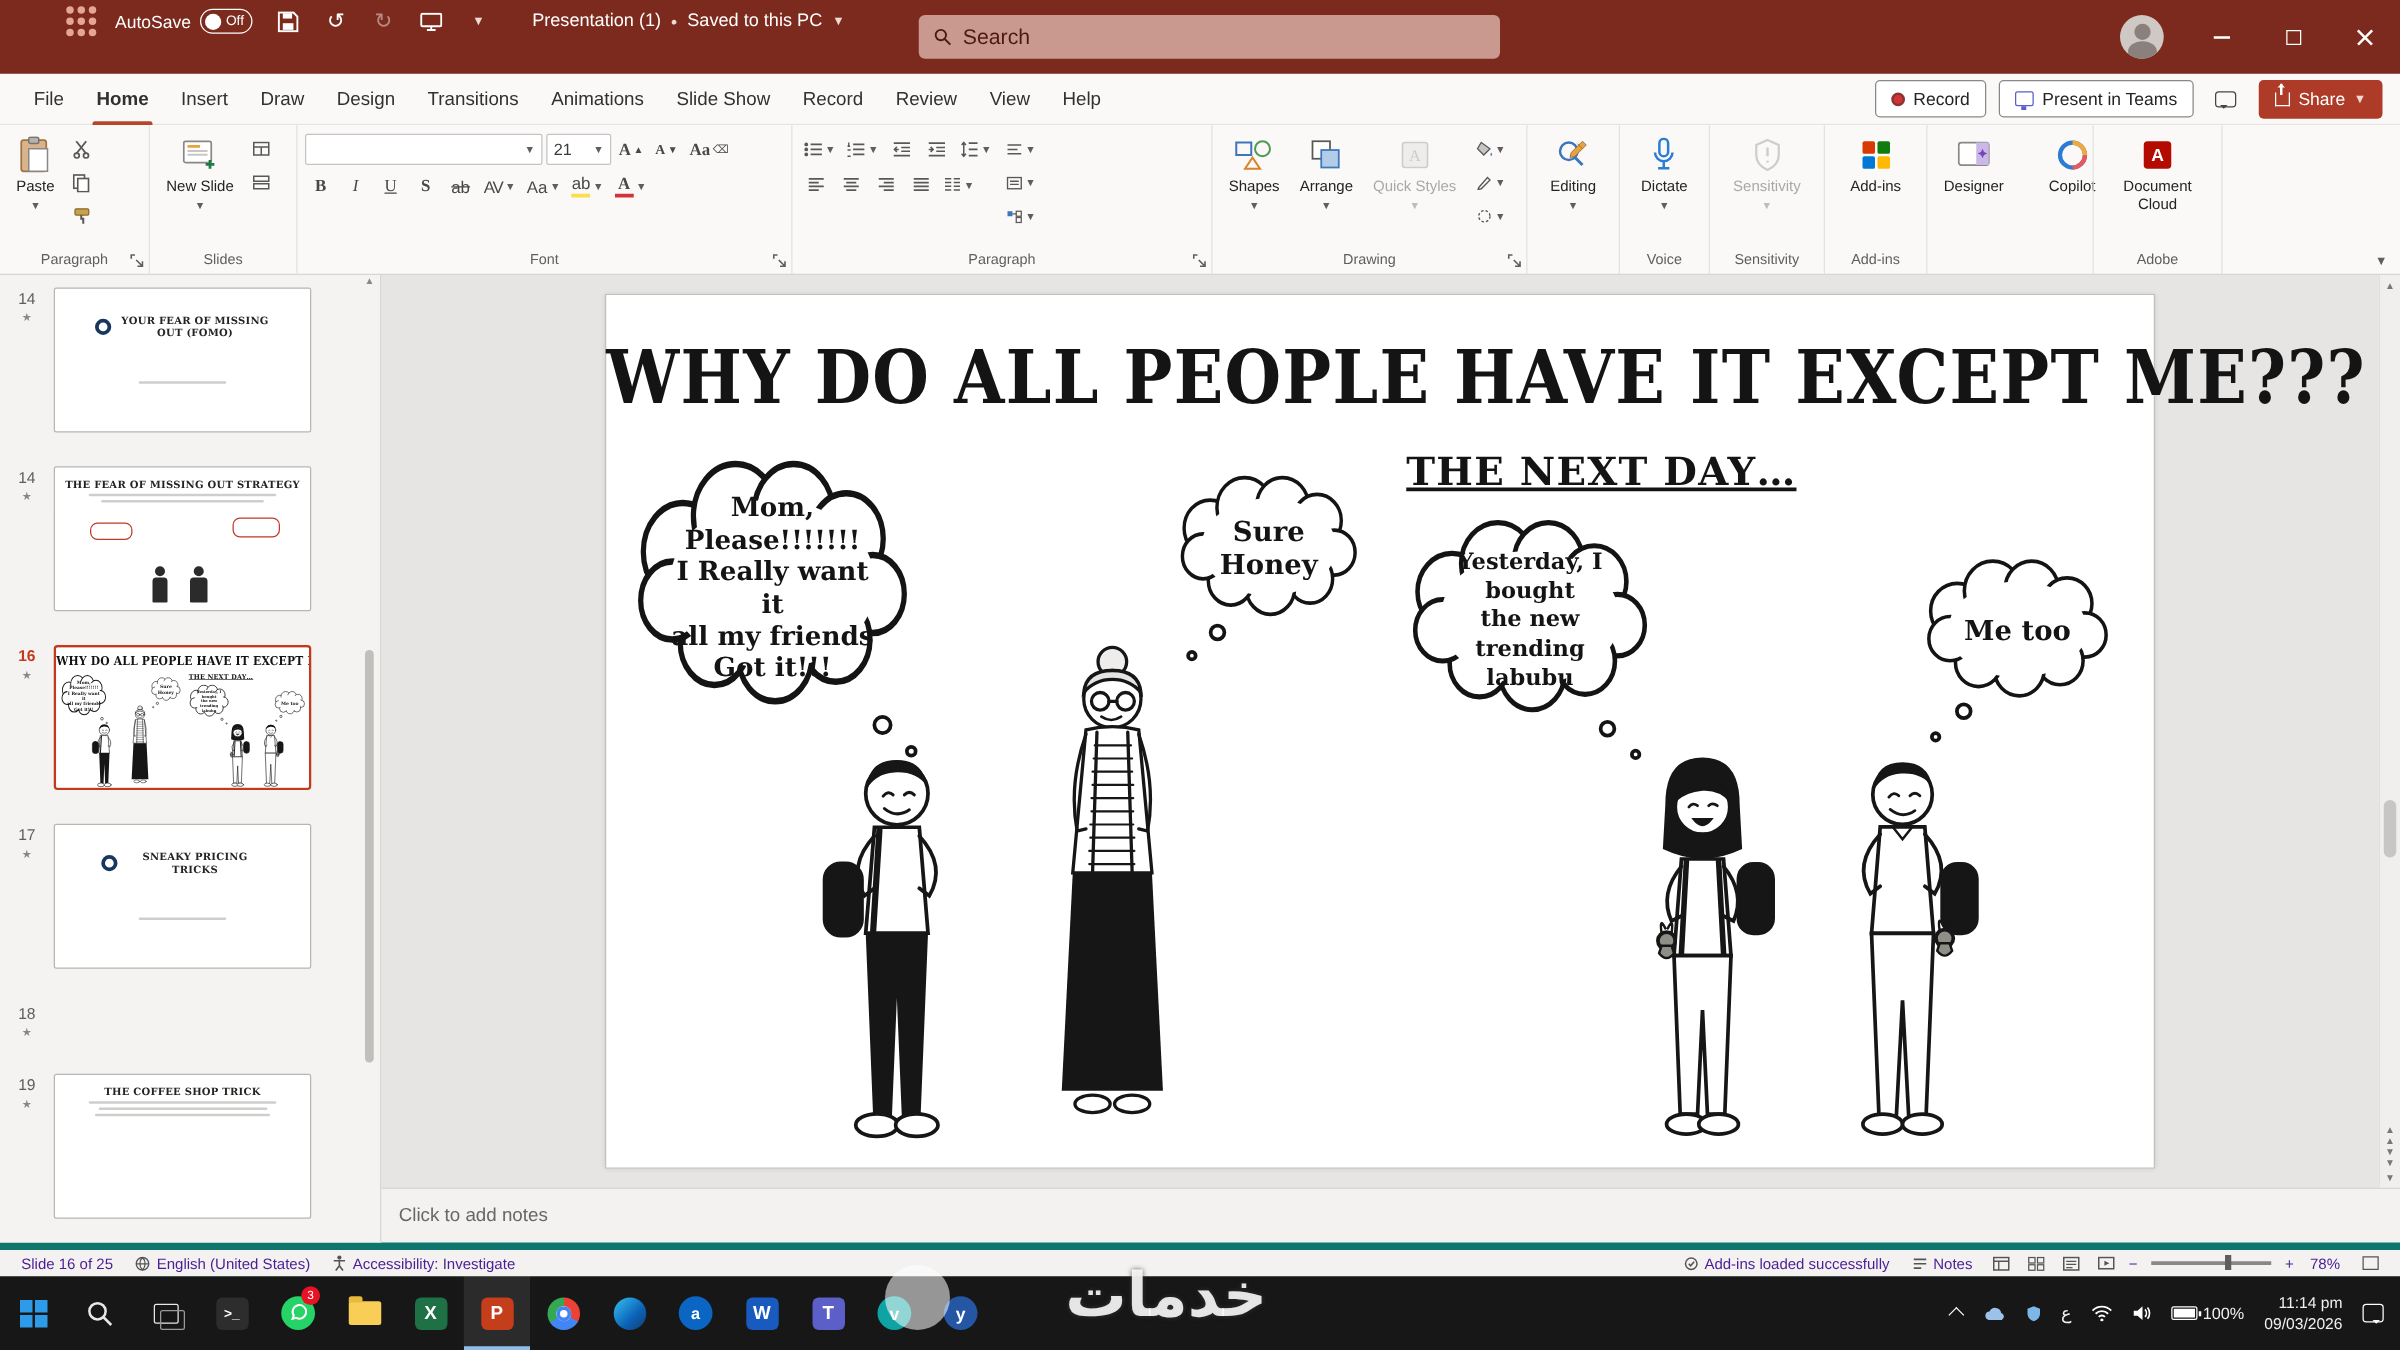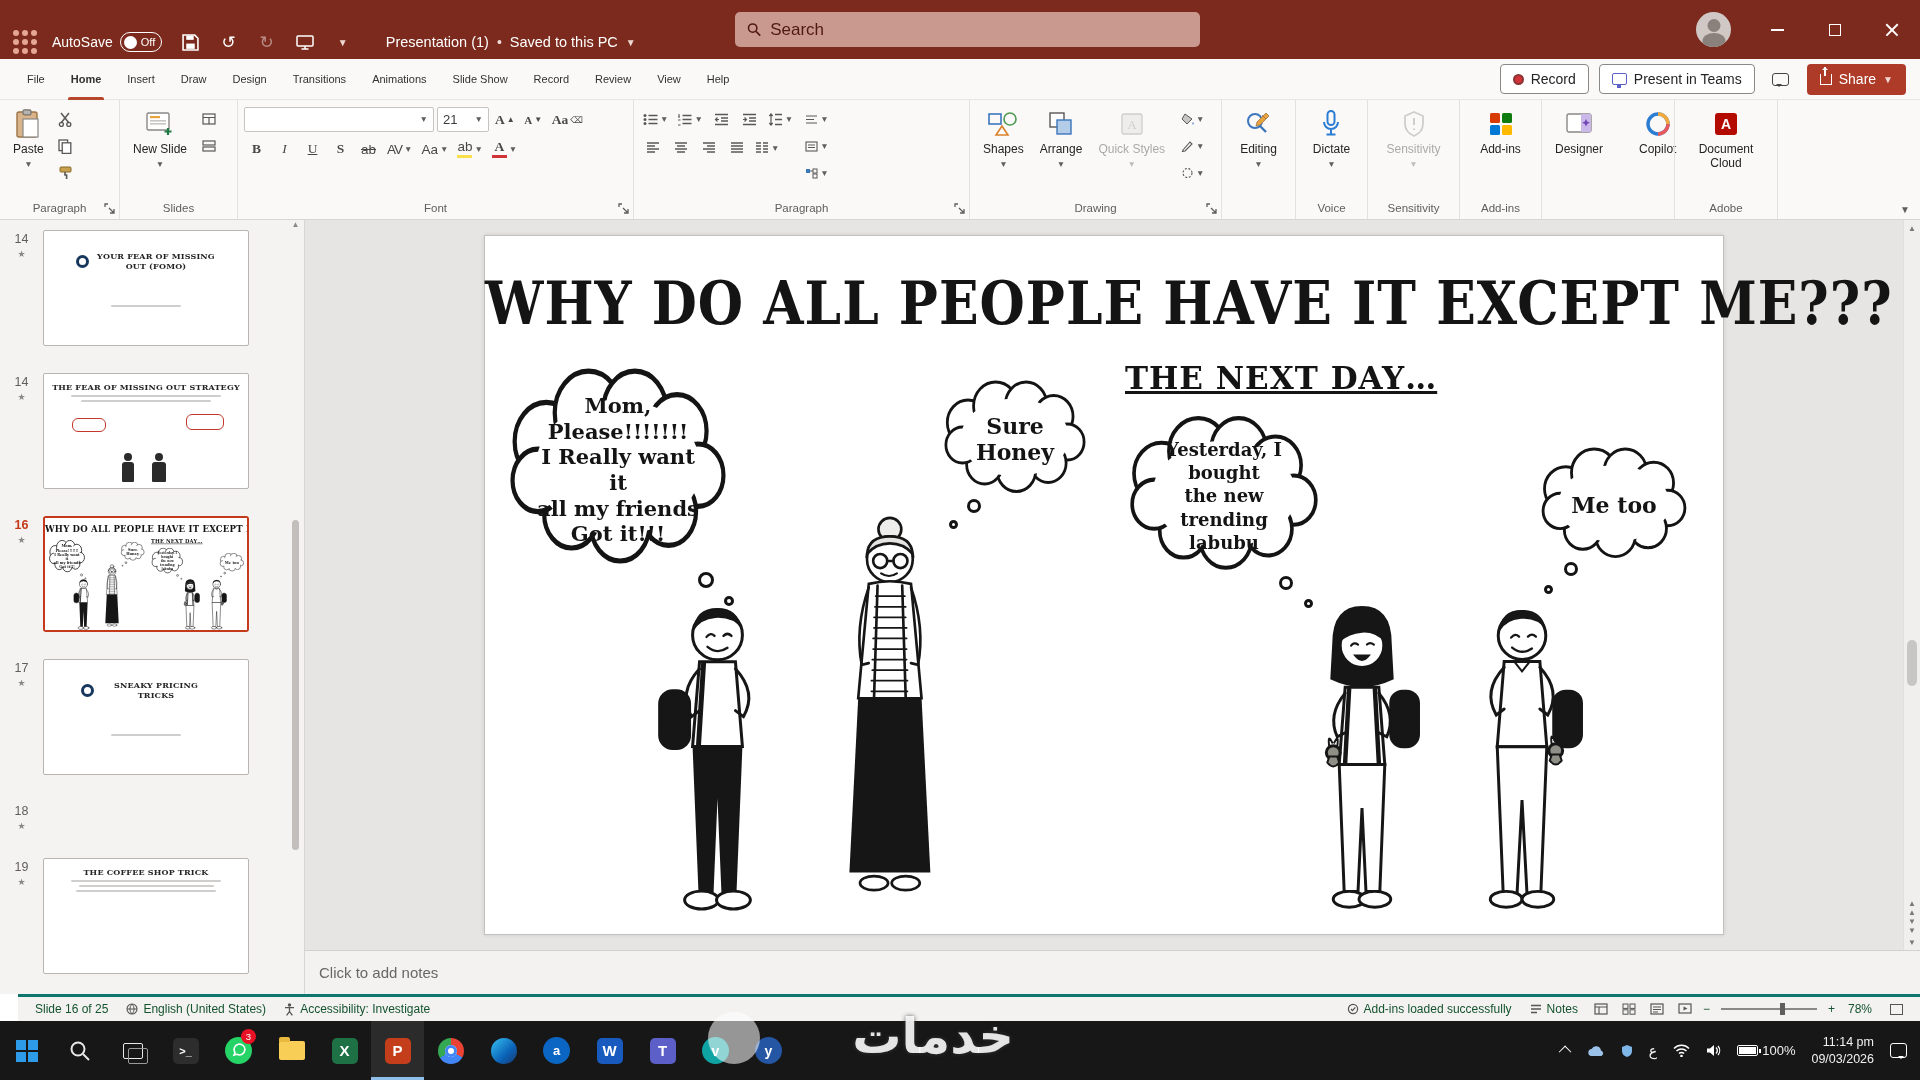--- a/index.html
+++ b/index.html
@@ -1,21 +1,21 @@
 <!DOCTYPE html>
 <html><head>
 <meta charset="utf-8">
 <style>
   * { box-sizing: border-box; margin: 0; padding: 0; }
   html,body { width:1920px; height:1080px; overflow:hidden; }
   body { font-family:"Liberation Sans","DejaVu Sans",sans-serif; font-size:13px; color:#252423; cursor:default; }
   .screen { width:1920px; height:1080px; display:flex; flex-direction:column; position:relative; background:#fff; }
 
   
-  .titlebar { height:59px; background:#7B2A1D; display:flex; align-items:flex-end; color:#fff; flex:0 0 auto; position:relative; }
+  .titlebar { height:59px; background:#7B2A1D; display:flex; align-items:flex-start; color:#fff; flex:0 0 auto; position:relative;padding-left:40px; }
   .tb-left { display:flex; align-items:center; gap:12px; padding-left:10px; }
   .appgrid { width:30px; height:30px; display:grid; grid-template-columns:repeat(3,6px); grid-template-rows:repeat(3,6px); gap:3px; align-content:center; justify-content:center; }
   .appgrid span { width:6px; height:6px; border-radius:50%; background:#E5A793; }
   .autosave { display:flex; align-items:center; gap:7px; font-size:14px; }
   .toggle { width:42px; height:20px; border:1.5px solid #fff; border-radius:10px; display:flex; align-items:center; padding:0 3px; gap:4px; }
   .knob { width:13px; height:13px; background:#fff; border-radius:50%; }
   .toggle .st { font-size:11px; color:#fff; }
   .qat { display:flex; align-items:center; gap:4px; }
   .qbtn { width:34px; height:34px; display:flex; align-items:center; justify-content:center; border-radius:4px; font-size:17px; color:#fff; }
   .qbtn.dim { opacity:.45; }
@@ -30,21 +30,21 @@
   .avatar b { position:absolute; left:50%; top:21px; width:23px; height:16px; background:#8A817C; border-radius:50% 50% 0 0; transform:translateX(-50%); }
   .wbtn { width:57px; height:59px; display:flex; align-items:center; justify-content:center; }
   .mini-bar { width:13px; height:2px; background:#fff; }
   .max-box { width:12px; height:12px; border:1.6px solid #fff; }
   .x1,.x2 { position:absolute; width:16px; height:1.8px; background:#fff; }
   .xwrap { position:relative; width:16px; height:16px; }
   .x1 { top:7px; transform:rotate(45deg); } .x2 { top:7px; transform:rotate(-45deg); }
 
   
   .tabsrow { height:41px; background:#FAF9F8; display:flex; align-items:center; padding:0 14px; border-bottom:1px solid #E8E6E4; flex:0 0 auto; }
-  .rtab { padding:0 13px; height:41px; display:flex; align-items:center; font-size:11px; color:#323130; position:relative; white-space:nowrap; }
+  .rtab { padding:0 13px; height:41px; display:flex; align-items:center; font-size:15px; color:#323130; position:relative; white-space:nowrap; }
   .rtab.active { font-weight:700; }
   .rtab.active::after { content:''; position:absolute; left:10px; right:10px; bottom:0; height:3px; background:#B7472A; border-radius:2px 2px 0 0; }
   .tabs-right { margin-left:auto; display:flex; align-items:center; gap:10px; }
   .pillbtn { height:30px; border:1px solid #8A8886; border-radius:4px; background:#fff; display:flex; align-items:center; gap:7px; padding:0 12px; font-size:14px; color:#252423; }
   .reddot { width:11px; height:11px; border-radius:50%; background:#D13438; border:2px solid #8A3433; }
   .teamsic { width:15px; height:12px; border:1.7px solid #5B5FC7; border-radius:2px; position:relative; }
   .teamsic::after { content:''; position:absolute; left:4px; bottom:-4px; width:4px; height:3px; background:#5B5FC7; }
   .cmtbtn { width:32px; height:30px; border:none; background:transparent; display:flex; align-items:center; justify-content:center; }
   .cmt { width:17px; height:13px; border:1.7px solid #444; border-radius:3px; position:relative; }
   .cmt::after { content:''; position:absolute; left:3px; bottom:-5px; border:3px solid transparent; border-top-color:#444; }
@@ -112,21 +112,21 @@
   .bubble-text { position:absolute; inset:14% 12%; display:flex; flex-direction:column; align-items:center; justify-content:center; text-align:center; font-family:"DejaVu Serif","Liberation Serif",serif; font-weight:700; color:#141414; }
   .tdot { position:absolute; background:#fff; border:3px solid #141414; border-radius:50%; }
   .figbox { position:absolute; }
   .figbox svg { width:100%; height:100%; }
   .v-scroll { position:absolute; right:0; top:0; bottom:0; width:17px; background:#F1EFEE; border-left:1px solid #E1DFDD; }
   .v-scroll .sa { position:absolute; left:0; width:16px; height:16px; display:flex; align-items:center; justify-content:center; font-size:8px; color:#7A7876; }
   .v-thumb { position:absolute; left:3px; width:10px; border-radius:5px; background:#C8C6C4; }
   .notes { height:44px; background:#F3F2F1; border-top:1px solid #D2D0CE; display:flex; align-items:center; padding-left:14px; font-size:15px; color:#696764; flex:0 0 auto; }
 
   
-  .statusbar { height:27px; background:#F3F2F1; border-top:3px solid #0f766e; display:flex; align-items:center; font-size:12px; color:#14532d; padding:0 8px; flex:0 0 auto;margin-left:18px; }
+  .statusbar { height:27px; background:#F3F2F1; border-top:6px solid #0f766e; display:flex; align-items:center; font-size:12px; color:#4c1d95; padding:0 8px; flex:0 0 auto; }
   .sb-item { display:flex; align-items:center; gap:5px; padding:0 9px; height:100%; white-space:nowrap; }
   .sb-right { margin-left:auto; display:flex; align-items:center; height:100%; }
   .viewbtn { width:28px; height:100%; display:flex; align-items:center; justify-content:center; color:#555; }
   .ztrack { width:96px; height:2.5px; background:#8A8886; position:relative; margin:0 7px; }
   .zhandle { position:absolute; top:-5px; left:62%; width:4.5px; height:12px; background:#605E5C; }
   .fitic { width:13px; height:11px; border:1.5px solid #555; position:relative; }
 
   
   .taskbar { height:59px; background:#171717; display:flex; align-items:center; color:#fff; flex:0 0 auto; position:relative; }
   .tbicons { display:flex; align-items:center; height:100%; }

